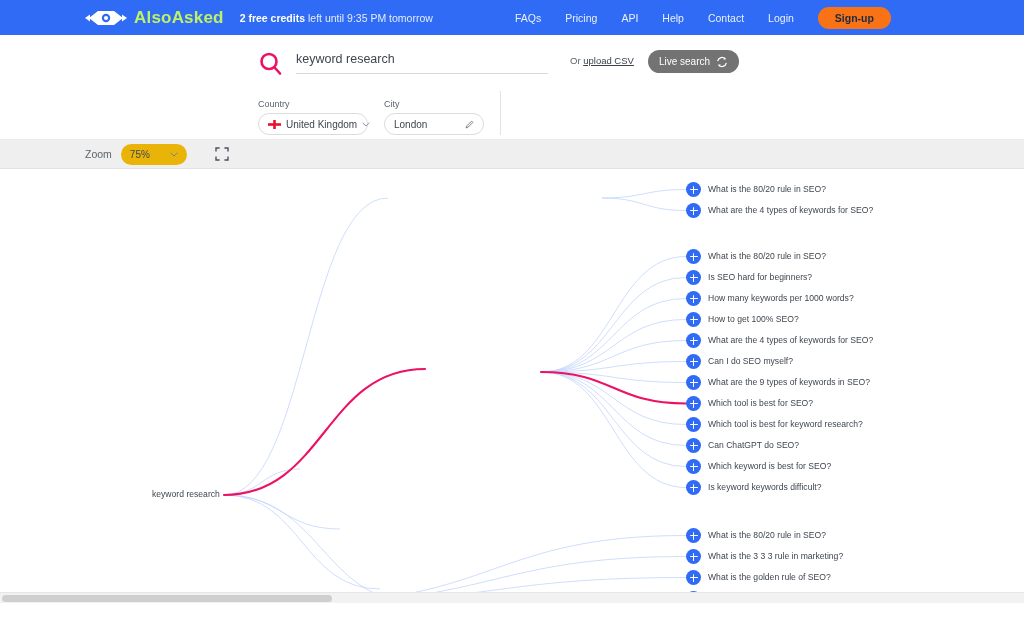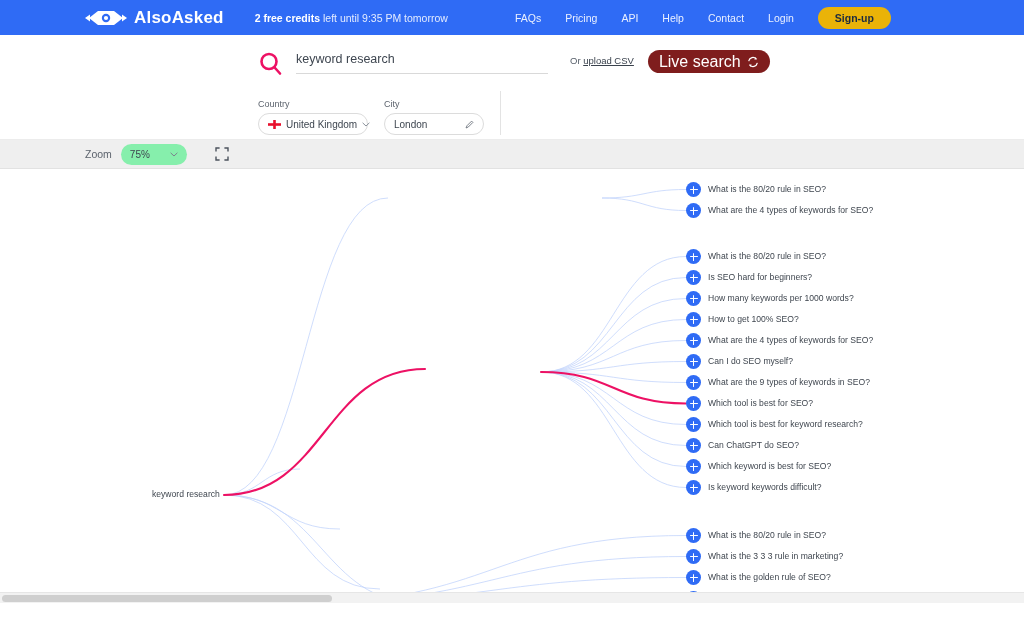--- a/index.html
+++ b/index.html
@@ -12,27 +12,27 @@
 
   
   .topnav {
     height: 35px; width: 100%;
     background: #2f6bf5;
     display: flex; align-items: center;
     position: relative;
   }
   .brand { display: flex; align-items: center; gap: 7px; margin-left: 85px; }
   .logo-mark { width: 42px; height: 18px; display: block; }
-  .brand-name { color: #ffffff; font-size: 17px; font-weight: 700; letter-spacing: .2px; }
-  .credits { margin-left: 31px; font-size: 10.5px; color: #e4ecff; white-space: nowrap; }
+  .brand-name { color: #bef264; font-size: 17px; font-weight: 700; letter-spacing: .2px; }
+  .credits { margin-left: 16px; font-size: 10.5px; color: #e4ecff; white-space: nowrap; }
   .credits b { color: #ffffff; font-weight: 700; }
   .nav-links { position: absolute; left: 515px; display: flex; align-items: center; gap: 24px; }
   .nav-links a { color: #eaf0ff; font-size: 10.5px; text-decoration: none; white-space: nowrap; }
   .signup-btn {
-    background: #eab308; color: #1c2b40; font-size: 10.5px; font-weight: 700;
+    background: #f97316; color: #1c2b40; font-size: 10.5px; font-weight: 700;
     border: none; border-radius: 11px; padding: 5px 17px; cursor: pointer;
     white-space: nowrap;
   }
 
   
   .search-panel {
     background: #fff; padding: 14px 0 10px 0;
     border-bottom: 1px solid #ececec;
     height: 105px; position: relative;
   }
@@ -42,22 +42,22 @@
     margin-left: 12px; width: 252px; position: relative;
   }
   .search-input {
     border: none; border-bottom: 1px solid #d9d9d9; outline: none;
     width: 100%; font-size: 12.5px; color: #3e4650; padding-bottom: 7px;
     font-family: "Liberation Sans", sans-serif; background: transparent;
   }
   .upload-csv { margin-left: 22px; font-size: 9.5px; color: #58606b; padding-top: 6px; white-space: nowrap; }
   .upload-csv a { color: #3a424d; text-decoration: underline; }
   .live-search {
-    margin-left: 14px; background: #7f1d1d; color: #fff; border: none;
-    border-radius: 14px; height: 23px; padding: 0 11px; font-size: 16px;
+    margin-left: 14px; background: #737373; color: #fff; border: none;
+    border-radius: 14px; height: 23px; padding: 0 11px; font-size: 10px;
     display: flex; align-items: center; gap: 6px; cursor: pointer;
     margin-top: 1px; white-space: nowrap;
   }
   .refresh-ico { width: 12px; height: 12px; }
 
   .filters { display: flex; margin-left: 258px; margin-top: 14px; align-items: flex-end; }
   .filter { margin-right: 16px; position: relative; }
   .filter-label { font-size: 9px; color: #5d646e; margin-bottom: 4px; display: block; }
   .pill {
     border: 1px solid #dcdcdc; border-radius: 13px; height: 22px;
@@ -75,21 +75,21 @@
   .flag { width: 13px; height: 9px; flex: none; border-radius: 1px; }
   .divider-v { width: 1px; background: #e3e3e3; height: 44px; margin: 0 14px 0 0; align-self: flex-end; }
 
   
   .toolbar {
     height: 29px; background: #efefef; border-bottom: 1px solid #e2e2e2;
     display: flex; align-items: center; position: relative;
   }
   .zoom-label { margin-left: 85px; font-size: 10.5px; color: #5c636d; }
   .zoom-pill {
-    margin-left: 9px; background: #86efac; border-radius: 12px; height: 21px;
+    margin-left: 9px; background: #eab308; border-radius: 12px; height: 21px;
     display: flex; align-items: center; gap: 20px; padding: 0 9px;
     font-size: 10px; color: #3e4650; cursor: pointer;
   }
   .fit-btn { margin-left: 28px; width: 14px; height: 14px; cursor: pointer; }
   .download-btn {
     position: absolute; right: 144px; background: #2f6bf5; color: #fff;
     border: none; border-radius: 13px; height: 25px; padding: 0 14px;
     display: flex; align-items: center; gap: 7px; font-size: 10.5px; cursor: pointer;
     white-space: nowrap;
   }

